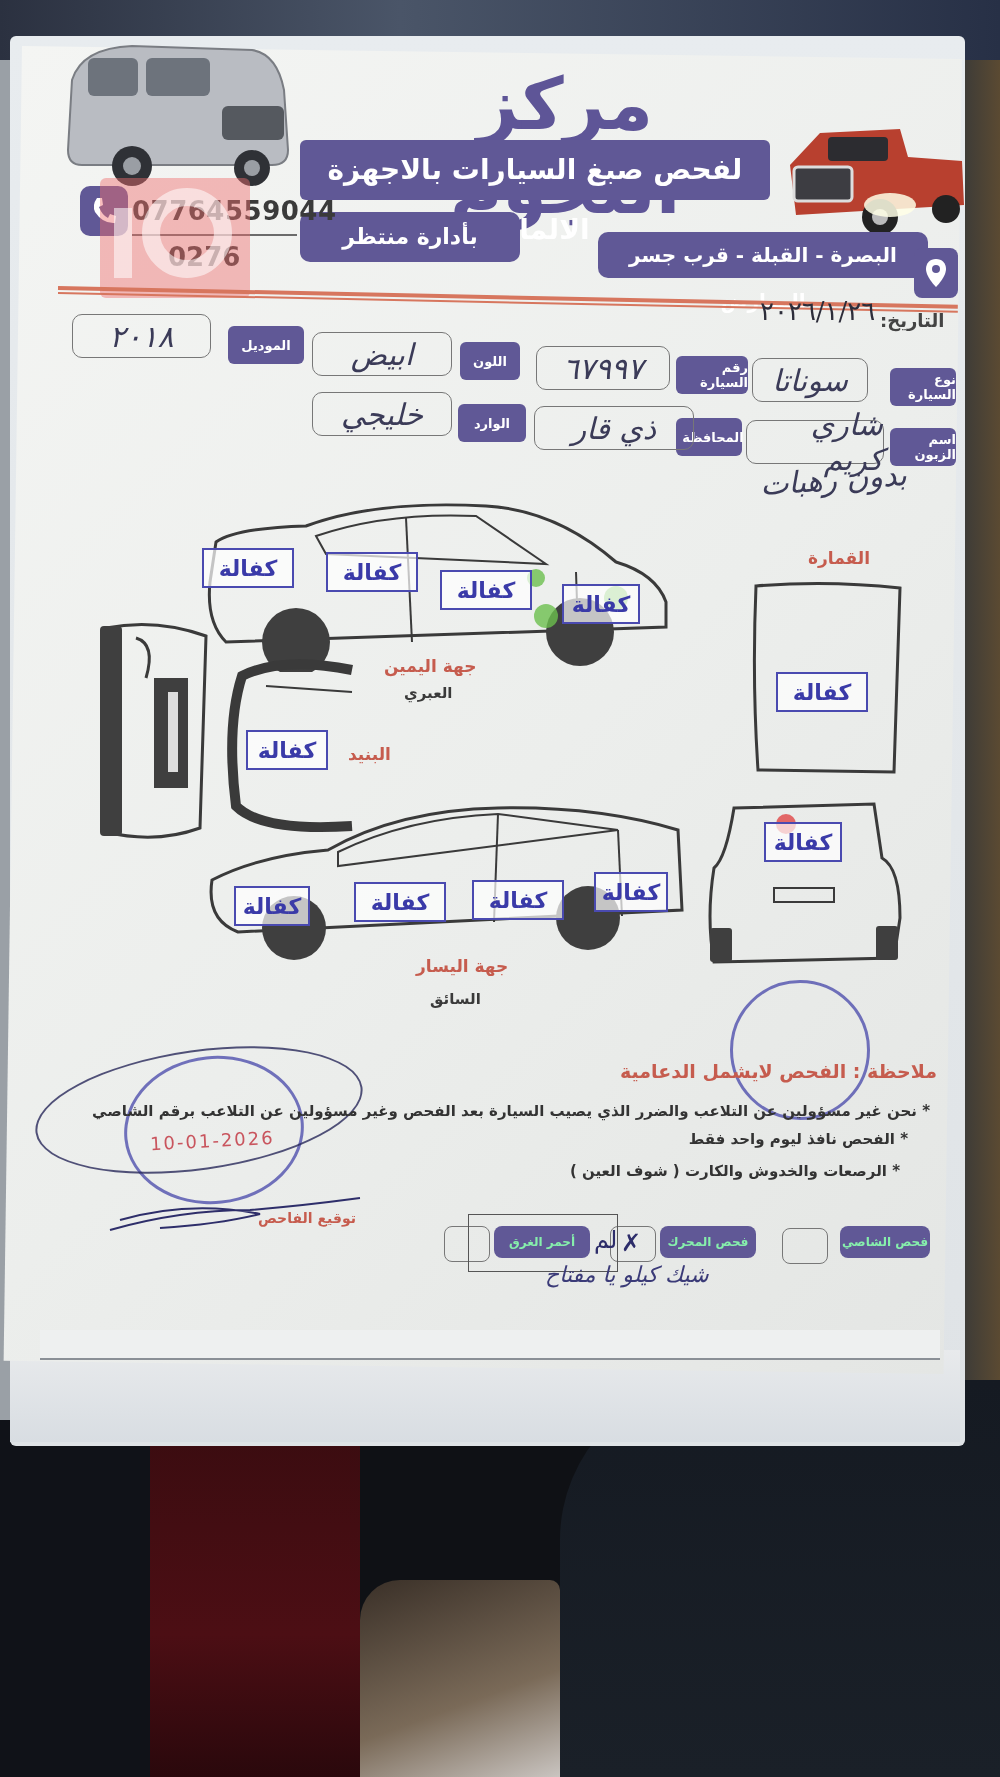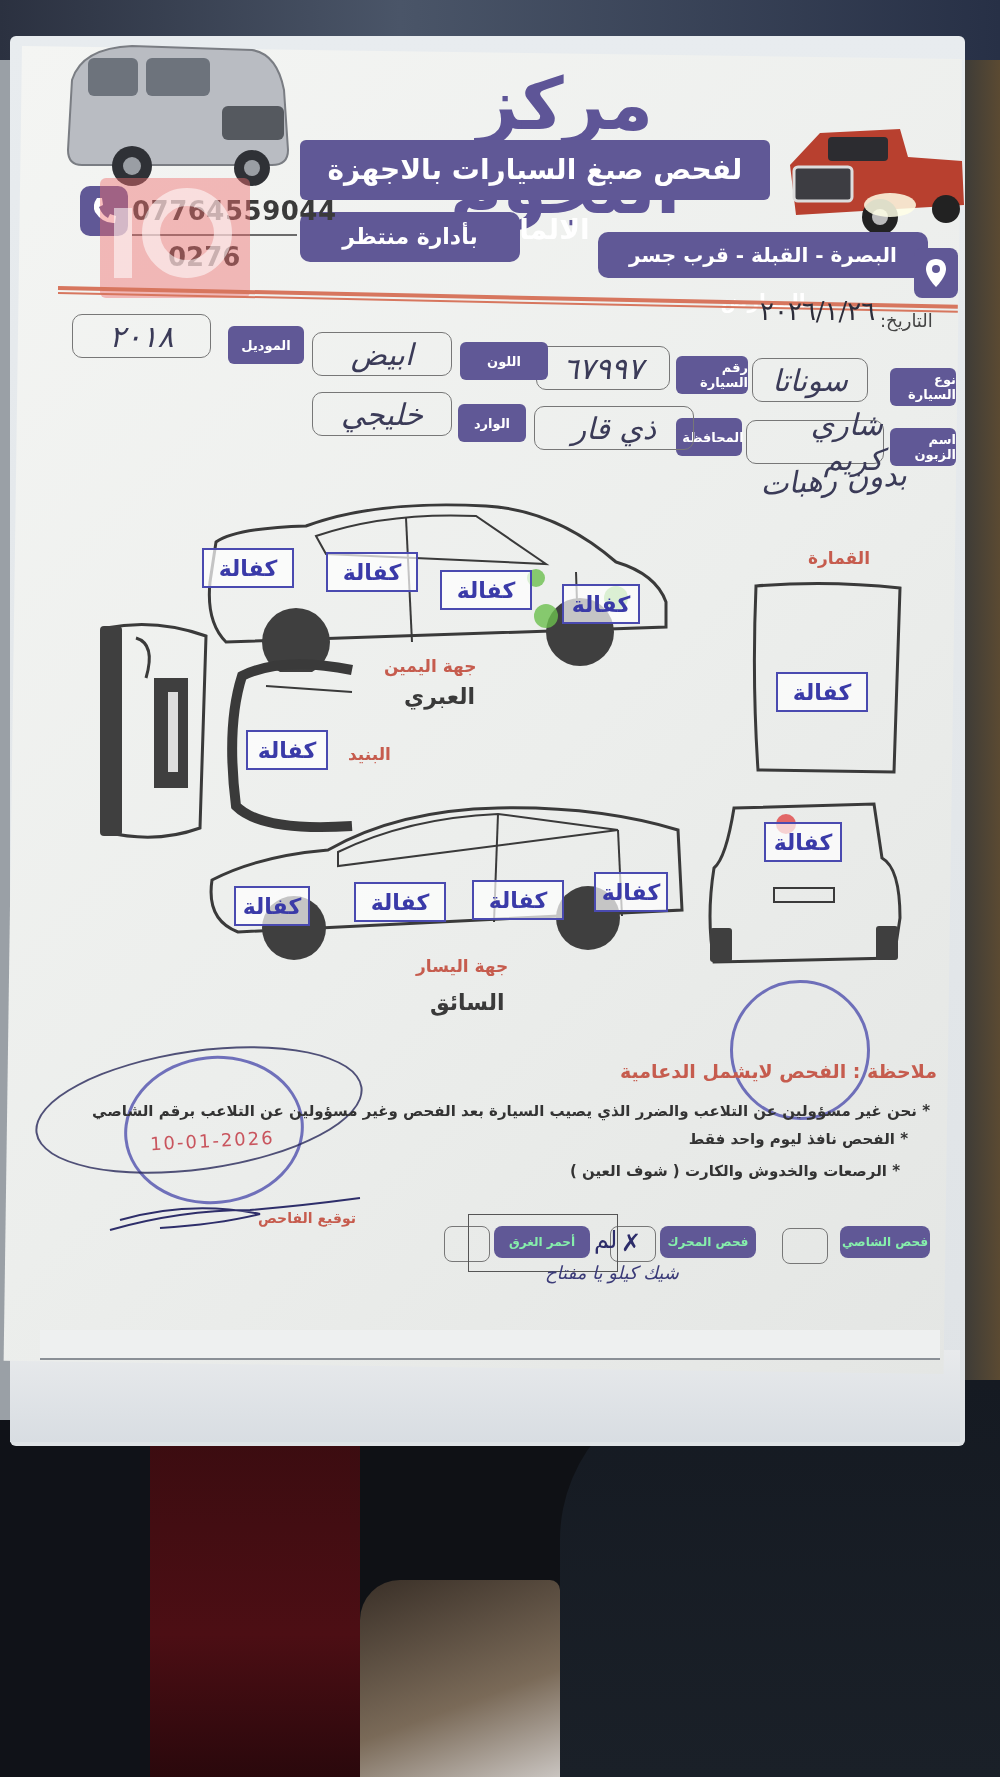--- a/index.html
+++ b/index.html
@@ -72,38 +72,38 @@
   }
   .iq-logo .q { position:absolute; left:42px; top:10px; width:90px; height:90px; border:18px solid rgba(255,255,255,0.55); border-radius:50%; }
   .iq-logo .i { position:absolute; left:14px; top:30px; width:18px; height:70px; background: rgba(255,255,255,0.55); }
 
   .van { position:absolute; left:62px; top:40px; width:230px; height:150px; }
   .truck { position:absolute; left:780px; top:105px; width:190px; height:140px; }
 
   .divider-red { position:absolute; left:58px; top:286px; width:900px; height:4px; background:#d7765e; transform: rotate(1.2deg); transform-origin:left; }
   .divider-red2 { position:absolute; left:58px; top:292px; width:900px; height:2px; background:#d7765e; transform: rotate(1.2deg); transform-origin:left; }
 
-  .date-label { position:absolute; left:880px; top:310px; font-size:18px; font-weight:normal; color:#444; direction:rtl; }
+  .date-label { position:absolute; left:880px; top:310px; font-size:18px; font-weight:bold; color:#444; direction:rtl; }
   .date-value { position:absolute; left:760px; top:296px; font-size:26px; color:#2d2d3a; font-family:"DejaVu Serif", serif; direction:rtl; }
 
   
   .field-label {
     position:absolute; height:38px; background:#605896; color:#fff; border-radius:6px;
     font-size:13px; font-weight:bold; display:flex; align-items:center; justify-content:center; direction:rtl;
   }
   .field-box {
     position:absolute; height:44px; border:1.5px solid #777; border-radius:10px;
     font-size:30px; color:#3b3b58; font-family:"DejaVu Serif", serif; direction:rtl;
     display:flex; align-items:center; justify-content:center; font-style:italic;
   }
   .handnote { position:absolute; left:760px; top:462px; font-size:30px; color:#3b3b58; font-family:"DejaVu Serif", serif; font-style:italic; direction:rtl; transform: rotate(-4deg); }
 
   
   .section-label-red { position:absolute; font-size:17px; font-weight:bold; color:#c65c4e; direction:rtl; }
-  .section-label-dark { position:absolute; font-size:22px; font-weight:bold; color:#3a3a3a; direction:rtl; }
+  .section-label-dark { position:absolute; font-size:15px; font-weight:bold; color:#3a3a3a; direction:rtl; }
   .stamp {
     position:absolute; border:2px solid #4a4ab0; background: rgba(255,255,255,0.7);
     color:#3a3aa8; font-size:22px; font-weight:bold; direction:rtl;
     display:flex; align-items:center; justify-content:center; height:40px; width:92px;
   }
   .car-svg { position:absolute; }
 
   
   .note-title { position:absolute; left:620px; top:1060px; font-size:19px; font-weight:bold; color:#c65c4e; direction:rtl; }
   .note-line { position:absolute; font-size:15px; font-weight:bold; color:#333; direction:rtl; white-space:nowrap; }
@@ -111,21 +111,21 @@
   .round-stamp { position:absolute; border-radius:50%; border:3px solid rgba(70,70,170,0.75); }
   .stamp-date { position:absolute; left:150px; top:1130px; font-size:18px; color:#c9555e; letter-spacing:2px; transform: rotate(-3deg); }
   .sig-label { position:absolute; left:258px; top:1210px; font-size:14px; font-weight:bold; color:#c65c4e; direction:rtl; }
 
   .check-label {
     position:absolute; height:32px; background:#605896; color:#86efac; border-radius:8px;
     font-size:12px; font-weight:bold; display:flex; align-items:center; justify-content:center; direction:rtl;
   }
   .check-box { position:absolute; width:46px; height:36px; border:1.5px solid #777; border-radius:8px; }
   .check-mark { position:absolute; font-size:24px; color:#2d2d6a; }
-  .hand-sign { position:absolute; left:545px; top:1262px; font-size:18px; color:#3b3b78; font-family:"DejaVu Serif", serif; font-style:italic; direction:rtl; }
+  .hand-sign { position:absolute; left:545px; top:1262px; font-size:22px; color:#3b3b78; font-family:"DejaVu Serif", serif; font-style:italic; direction:rtl; }
 </style>
 </head>
 <body>
 
 <div class="bg-top"></div>
 <div class="bg-right-edge"></div>
 <div class="bg-left-edge"></div>
 <div class="bg-cloth-left"></div>
 <div class="bg-cloth-red"></div>
 <div class="bg-cloth-mid"></div>
@@ -185,21 +185,21 @@
 <div class="divider-red"></div>
 <div class="divider-red2"></div>
 
 <div class="date-label">التاريخ:</div>
 <div class="date-value">٢٠٢٦/١/٢٦</div>
 
 <div class="field-label" style="left:890px;top:368px;width:66px;">نوع السيارة</div>
 <div class="field-box" style="left:752px;top:358px;width:116px;">سوناتا</div>
 <div class="field-label" style="left:676px;top:356px;width:72px;">رقم السيارة</div>
 <div class="field-box" style="left:536px;top:346px;width:134px;">٦٧٩٩٧</div>
-<div class="field-label" style="left:460px;top:342px;width:88px;">اللون</div>
+<div class="field-label" style="left:460px;top:342px;width:60px;">اللون</div>
 <div class="field-box" style="left:312px;top:332px;width:140px;">ابيض</div>
 <div class="field-label" style="left:228px;top:326px;width:76px;">الموديل</div>
 <div class="field-box" style="left:72px;top:314px;width:139px;text-align:right;">٢٠١٨</div>
 
 <div class="field-label" style="left:890px;top:428px;width:66px;">اسم الزبون</div>
 <div class="field-box" style="left:746px;top:420px;width:138px;">شاري كريم</div>
 <div class="field-label" style="left:676px;top:418px;width:66px;padding-left:8px;">المحافظة</div>
 <div class="field-box" style="left:534px;top:406px;width:160px;">ذي قار</div>
 <div class="field-label" style="left:458px;top:404px;width:68px;">الوارد</div>
 <div class="field-box" style="left:312px;top:392px;width:140px;">خليجي</div>

